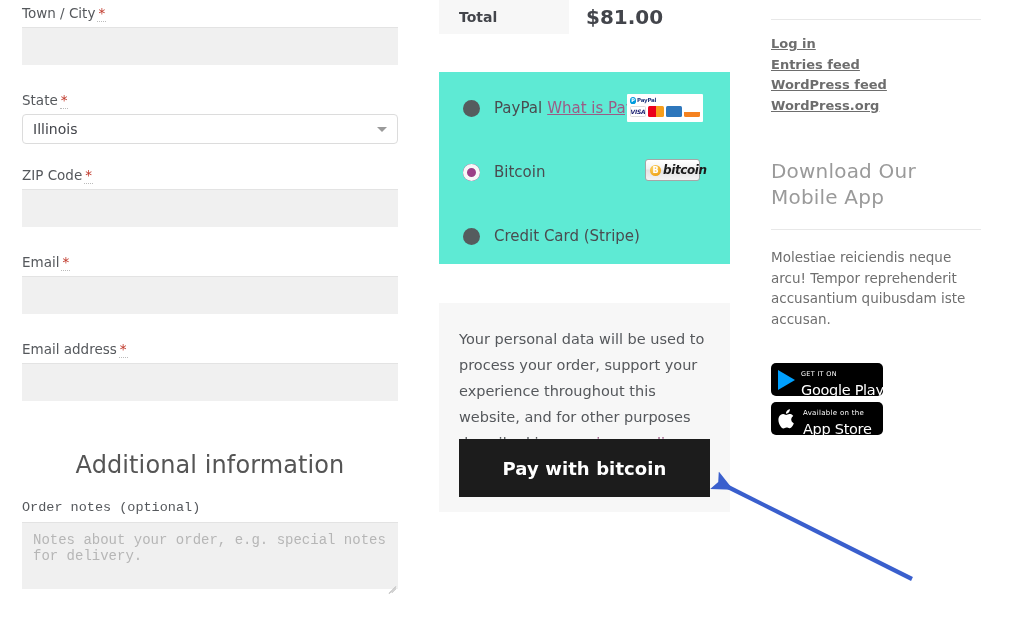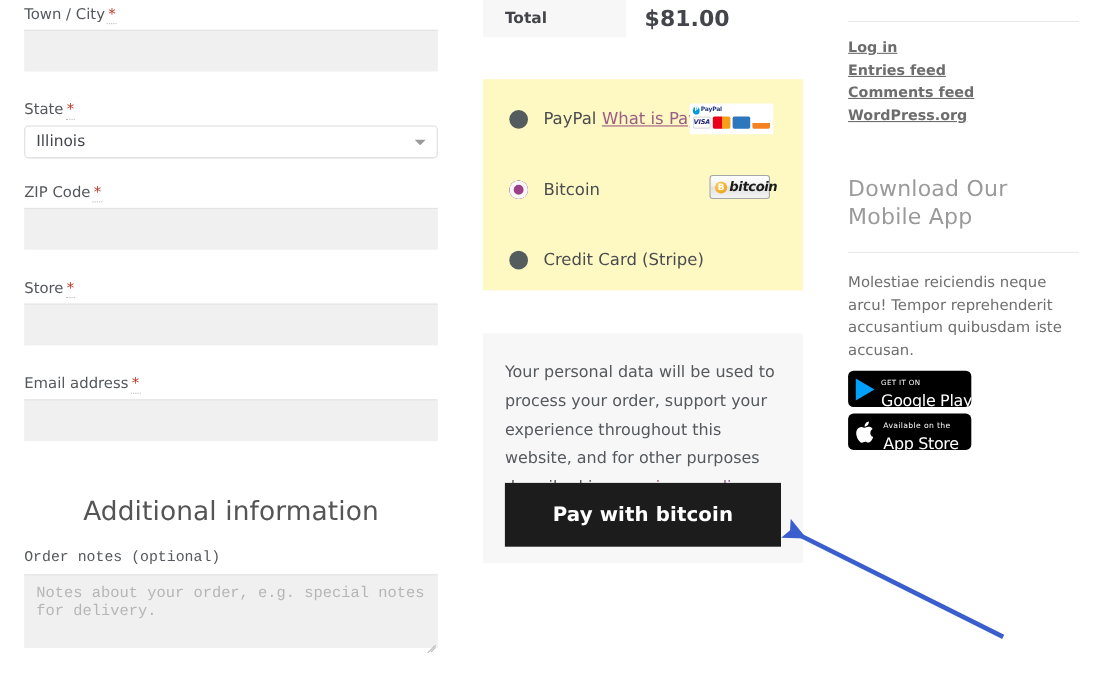--- a/index.html
+++ b/index.html
@@ -160,21 +160,21 @@
     padding-left: 17px !important;
   }
 
   
   #payment-panel {
     position: absolute;
     left: 0;
     top: 72px;
     width: 291px;
     height: 192px;
-    background: #fef9c3;
+    background: #5eead4;
   }
   .pay-row {
     position: absolute;
     left: 0;
     width: 291px;
     height: 32px;
     display: flex;
     align-items: center;
   }
   .pay-row.r1 { top: 20px; }
@@ -430,21 +430,21 @@
       <div class="select-caret"></div>
     </div>
   </div>
 
   <div class="field-block" style="margin-top:22px;">
     <span class="field-label"><span>ZIP Code</span><span class="req">*</span></span>
     <input class="text-input" type="text" value="" style="">
   </div>
 
   <div class="field-block" style="margin-top:26px;">
-    <span class="field-label"><span>Store</span><span class="req">*</span></span>
+    <span class="field-label"><span>Email</span><span class="req">*</span></span>
     <input class="text-input" type="text" value="" style="">
   </div>
 
   <div class="field-block" style="margin-top:26px;">
     <span class="field-label"><span>Email address</span><span class="req">*</span></span>
     <input class="text-input" type="text" value="" style="">
   </div>
 
   <h2 class="section-heading" style="margin-top:49px;">Additional information</h2>
 
@@ -512,30 +512,30 @@
   </div>
 </div>
 
 <div id="sidebar">
 
   <hr class="widget-rule" style="margin-top:19px;">
 
   <div style="margin-top:14px;">
     <a class="meta-link">Log in</a>
     <a class="meta-link">Entries feed</a>
-    <a class="meta-link">Comments feed</a>
+    <a class="meta-link">WordPress feed</a>
     <a class="meta-link">WordPress.org</a>
   </div>
 
   <h3 class="widget-title" style="margin-top:42px;">Download Our Mobile App</h3>
   <hr class="widget-rule" style="margin-top:19px;">
 
   <p class="sidebar-text" style="margin-top:17px;">Molestiae reiciendis neque arcu! Tempor reprehenderit accusantium quibusdam iste accusan.</p>
 
-  <div style="margin-top:8px;">
+  <div style="margin-top:34px;">
     <span class="store-badge">
       <span class="gplay-tri"></span>
       <span>
         <span class="badge-sub">GET IT ON</span><br>
         <span class="badge-main">Google Play</span>
       </span>
     </span>
   </div>
 
   <div style="margin-top:6px;">

